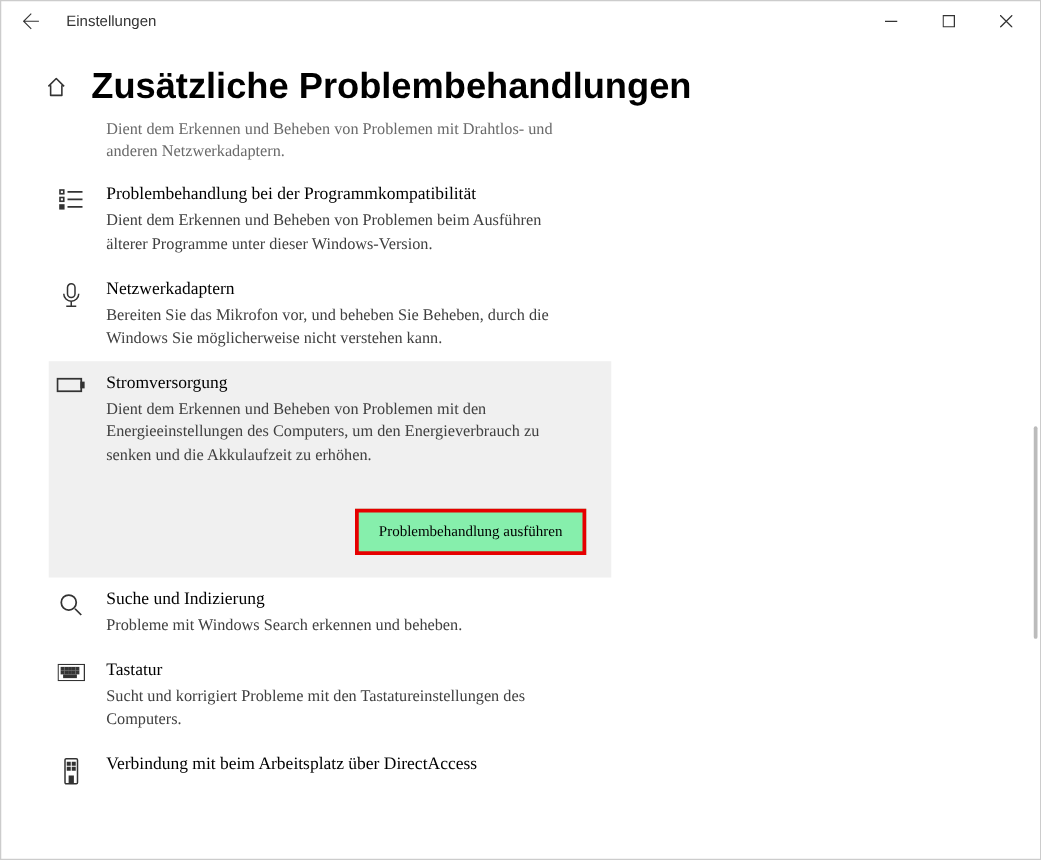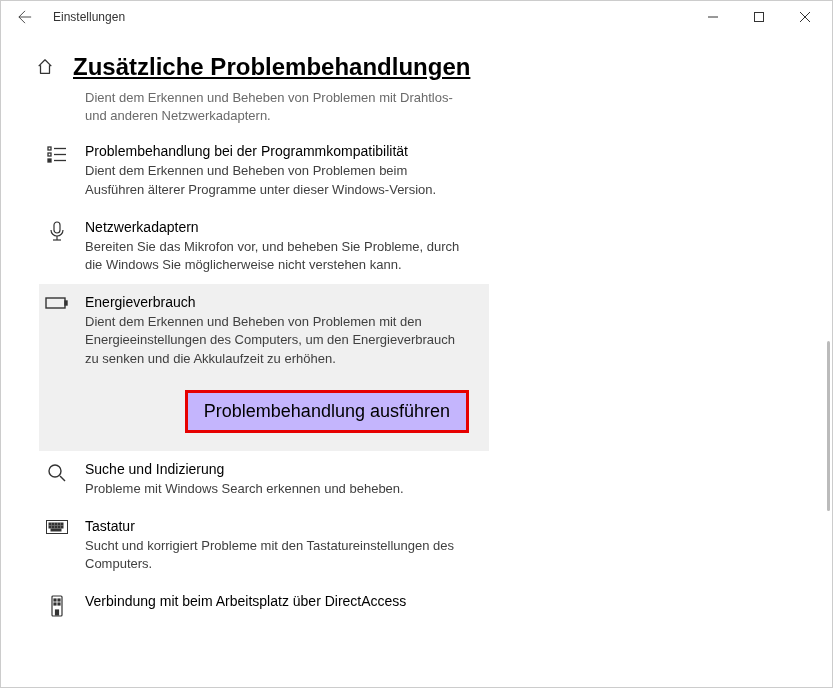--- a/index.html
+++ b/index.html
@@ -52,28 +52,28 @@
       padding: 20px 0 8px 0;
     }
     .home-icon {
       width: 20px;
       display: flex;
       align-items: center;
       justify-content: center;
       margin-right: 18px;
     }
     h1 {
-      font-size: 24px;
+      font-size: 29px;
       font-weight: 600;
       color: #000;
-      text-decoration: underline;
     }
     .list {
       padding-left: 4px;
       padding-right: 0;
+      font-family: Liberation Serif, serif;
     }
     .item {
       display: flex;
       padding: 10px 20px 10px 4px;
       width: 450px;
     }
     .item.selected {
       background: #f0f0f0;
       padding-bottom: 18px;
     }
@@ -102,26 +102,26 @@
     .partial-item .item-desc {
       font-size: 13px;
       line-height: 1.4;
       color: #6a6a6a;
       padding-left: 46px;
       width: 450px;
       padding-right: 20px;
       margin-bottom: 8px;
     }
     .run-btn {
-      margin-top: 22px;
+      margin-top: 34px;
       float: right;
-      background: #c4b5fd;
+      background: #86efac;
       border: 3px solid #e60000;
       padding: 8px 16px;
-      font-size: 18px;
+      font-size: 12px;
       color: #000;
       cursor: pointer;
       font-family: inherit;
     }
     .scrollbar {
       position: absolute;
       right: 2px;
       top: 340px;
       width: 3px;
       height: 170px;
@@ -200,35 +200,35 @@
             <g stroke="#333" stroke-width="1.2" fill="none">
               <rect x="6" y="1" width="6" height="11" rx="3"></rect>
               <path d="M3 9 a6 6 0 0 0 12 0"></path>
               <line x1="9" y1="15" x2="9" y2="19"></line>
               <line x1="5" y1="19" x2="13" y2="19"></line>
             </g>
           </svg>
       </div>
       <div class="text">
         <div class="item-title">Netzwerkadaptern</div>
-        <div class="item-desc">Bereiten Sie das Mikrofon vor, und beheben Sie Probleme, durch die Windows Sie möglicherweise nicht verstehen kann.</div>
+        <div class="item-desc">Bereiten Sie das Mikrofon vor, und beheben Sie Beheben, durch die Windows Sie möglicherweise nicht verstehen kann.</div>
       </div>
     </div>
 
     <div class="item selected">
       <div class="icon">
         <svg width="24" height="14" viewBox="0 0 24 14">
             <g stroke="#333" stroke-width="1.4" fill="none">
               <rect x="1" y="2" width="19" height="10"></rect>
               <rect x="20" y="5" width="2" height="4" fill="#333"></rect>
             </g>
           </svg>
       </div>
       <div class="text">
-        <div class="item-title">Energieverbrauch</div>
+        <div class="item-title">Stromversorgung</div>
         <div class="item-desc">Dient dem Erkennen und Beheben von Problemen mit den Energieeinstellungen des Computers, um den Energieverbrauch zu senken und die Akkulaufzeit zu erhöhen.</div>
         <button class="run-btn">
           <span>Problembehandlung ausführen</span>
         </button>
         <div style="clear:both"></div>
       </div>
     </div>
 
     <div class="item">
       <div class="icon">

